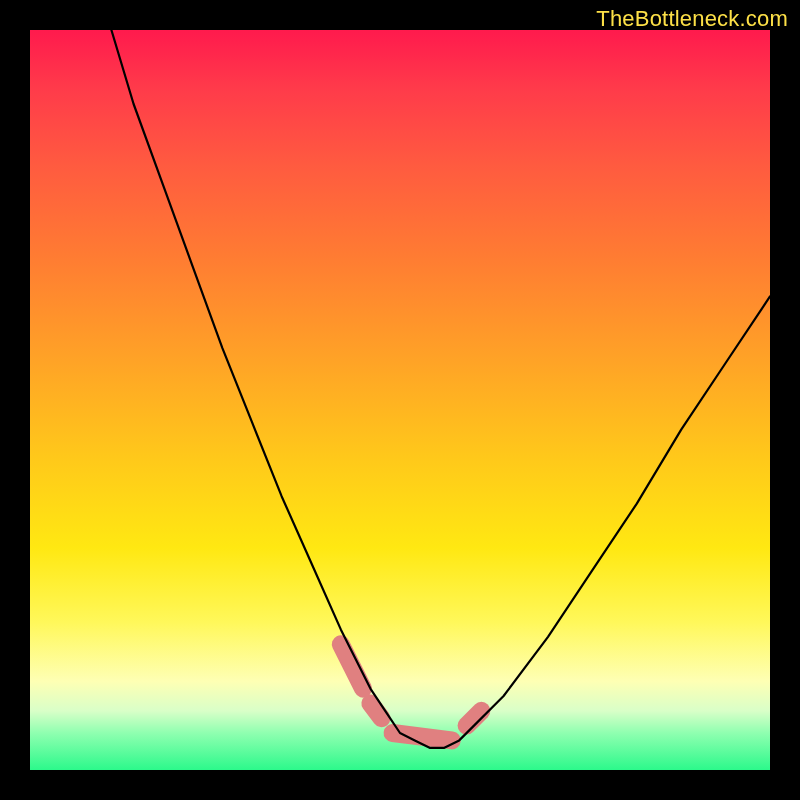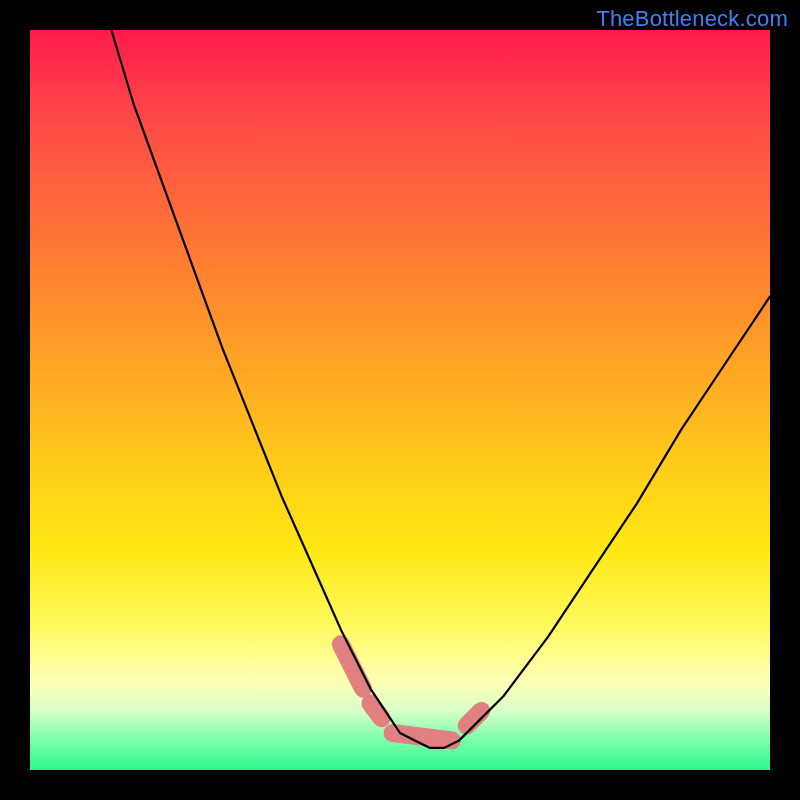--- a/index.html
+++ b/index.html
@@ -36,21 +36,21 @@
       #feffb4 88%,
       #d9ffc8 92%,
       #8fffb0 95%,
       #2cf98b 100%
     );
   }
   .watermark {
     position: absolute;
     top: 6px;
     right: 12px;
-    color: #3b82f6;
+    color: #fde047;
     font-size: 22px;
     font-weight: 400;
     letter-spacing: 0.2px;
     user-select: none;
   }
   svg.curve {
     position: absolute;
     left: 0;
     top: 0;
     width: 740px;

